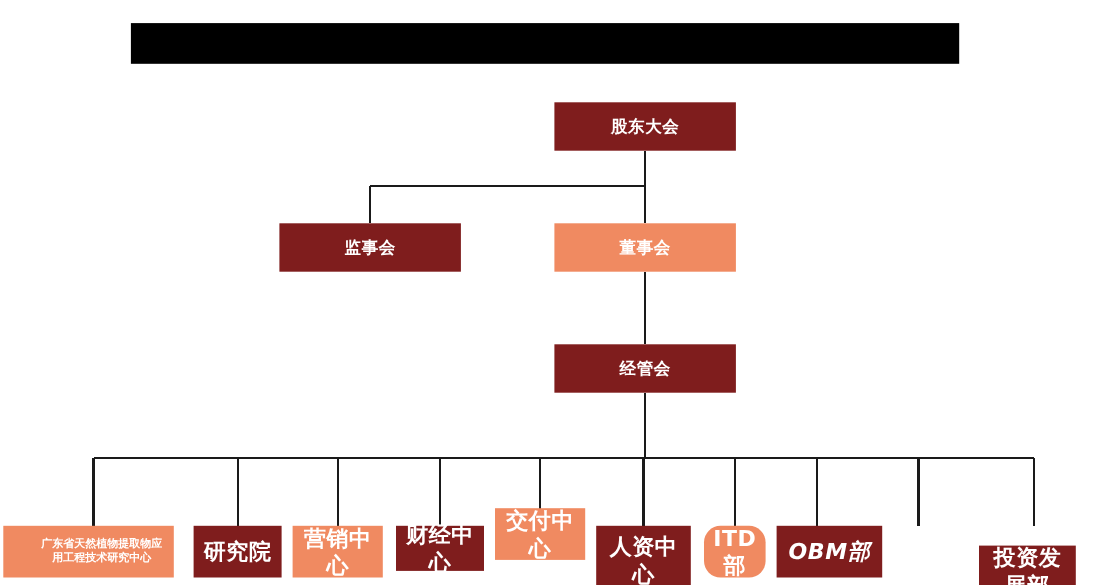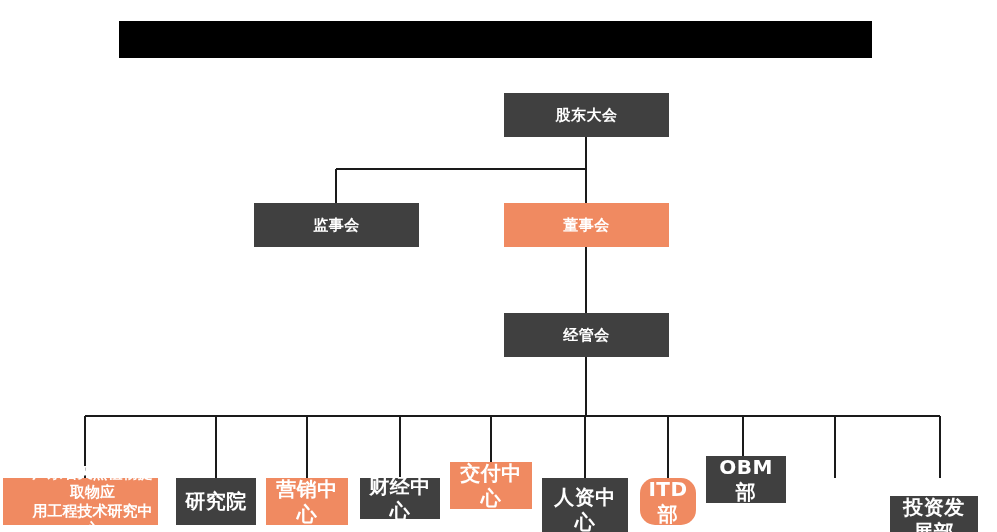--- a/index.html
+++ b/index.html
@@ -45,32 +45,32 @@
     display: flex;
     align-items: center;
     justify-content: center;
     text-align: center;
     color: #ffffff;
     font-weight: bold;
     line-height: 1.25;
     letter-spacing: 0.5px;
     z-index: 2;
   }
-  .node.dark  { background: #404040; }
+  .node.dark  { background: #7f1d1d; }
   .node.light { background: #f08a61; }
 
   .node .label {
     display: block;
     padding: 0 4px;
   }
   .lvl-1 { font-size: 15px; }
   .lvl-2 { font-size: 15px; text-align: center; }
   .lvl-3 { font-size: 15px; }
   .leaf  { font-size: 20px; }
-  .leaf.small-text { font-size: 15px; letter-spacing: 0px; padding-left: 24px; }
+  .leaf.small-text { font-size: 10px; letter-spacing: 0px; padding-left: 24px; }
 </style>
 </head>
 <body>
 
 <div id="chart-root">
 
   <div class="redaction-bar"></div>
 
   <svg class="connectors" width="997" height="532" viewBox="0 0 997 532">
     <g stroke="#1a1a1a" stroke-width="2" fill="none" shape-rendering="crispEdges">
@@ -138,21 +138,21 @@
   </div>
 
   <div class="node dark leaf" style="left:542px;top:478px;width:86px;height:63px;">
     <span class="label">人资中心</span>
   </div>
 
   <div class="node light leaf" style="left:640px;top:478px;width:56px;height:47px;border-radius:15px;">
     <span class="label">ITD部</span>
   </div>
 
-  <div class="node dark leaf" style="left:706px;top:456px;width:80px;height:47px;">
+  <div class="node dark leaf" style="left:706px;top:478px;width:96px;height:47px;font-style:italic;">
     <span class="label">OBM部</span>
   </div>
 
 
   <div class="node dark leaf" style="left:890px;top:496px;width:88px;height:47px;">
     <span class="label">投资发展部</span>
   </div>
 
 </div>
 

